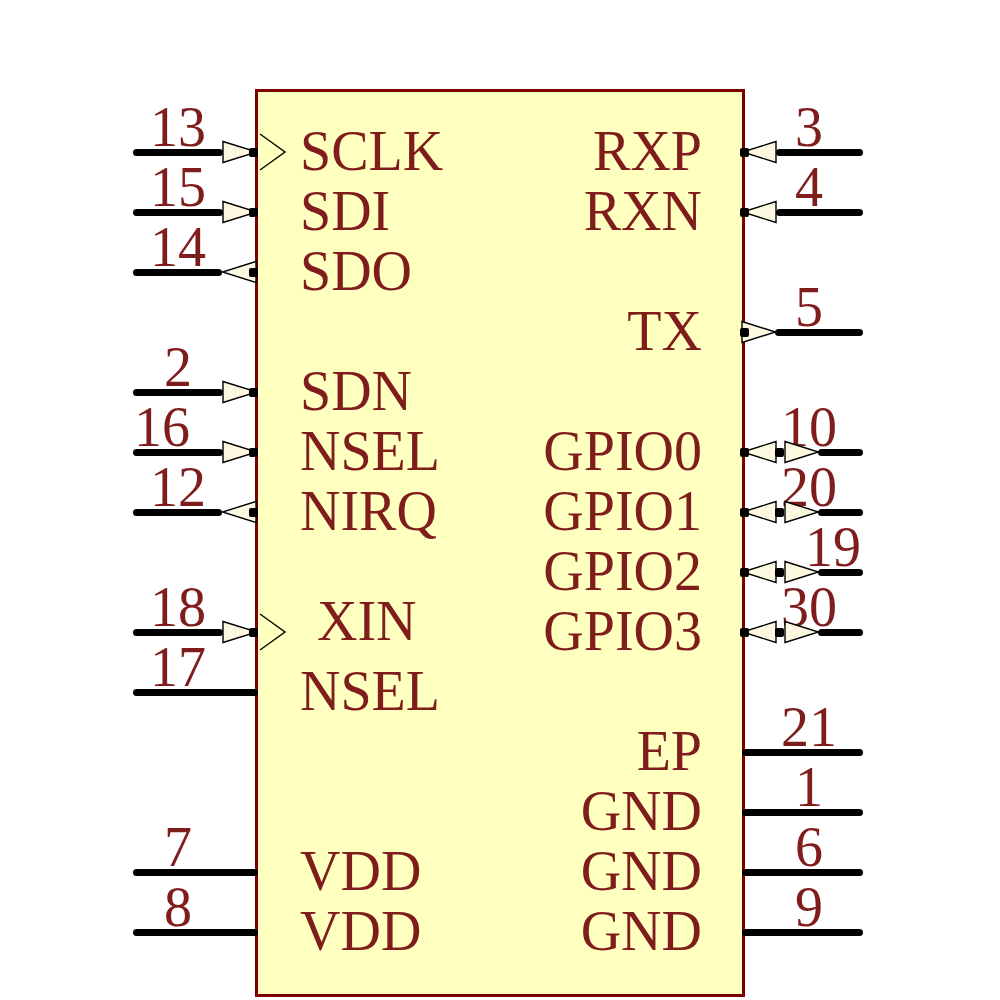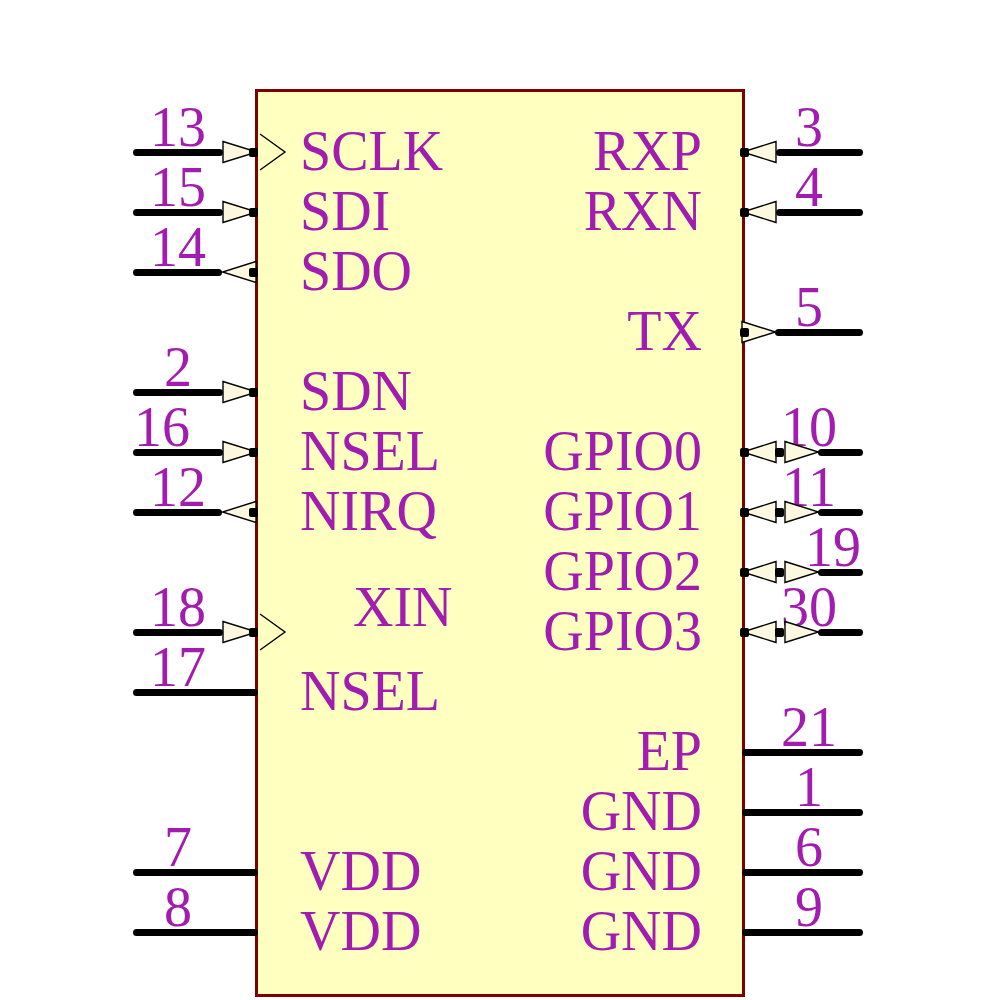--- a/index.html
+++ b/index.html
@@ -2,21 +2,21 @@
 <html><head>
 <meta charset="utf-8">
 <style>
   html,body{margin:0;padding:0;background:#ffffff;}
   .canvas{
     position:relative;
     width:1000px;height:1000px;
     background:#ffffff;
     overflow:hidden;
     font-family:"Liberation Serif","DejaVu Serif",serif;
-    color:#a21caf;
+    color:#7f1d1d;
   }
   .chip-body{
     position:absolute;
     left:255px;top:89px;
     width:490px;height:908px;
     box-sizing:border-box;
   }
   .pin-line{
     position:absolute;
     height:7px;
@@ -106,21 +106,21 @@
         <div class="pin-number" style="top: 459px; left: 133px; width: 90px;">12</div>
         <div class="pin-label" style="top: 483px; left: 300px;">NIRQ</div>
         <div class="pin-line" style="left: 133px; top: 508.5px; width: 89px; background: rgb(0, 0, 0);"></div>
         <svg width="36" height="24" viewBox="0 0 36 24" class="arrow-svg" style="left: 221px; top: 500px;">
           <polygon points="35,1.5 1.5,12 35,22.5" fill="#FBF8DF" stroke="#000000" stroke-width="1.4"></polygon>
         </svg>
         <div class="pin-stub" style="left: 249px; top: 507.5px; background: rgb(0, 0, 0);"></div>
       </div>
       <div>
         <div class="pin-number" style="top: 579px; left: 133px; width: 90px;">18</div>
-        <div class="pin-label" style="top: 579px; left: 317px; margin-left: 36px;">XIN</div>
+        <div class="pin-label" style="top: 593px; left: 317px;">XIN</div>
         <div class="pin-line" style="left: 133px; top: 628.5px; width: 90px; background: rgb(0, 0, 0);"></div>
         <svg width="36" height="24" viewBox="0 0 36 24" class="arrow-svg" style="left: 222px; top: 620px;">
           <polygon points="1,1.5 34.5,12 1,22.5" fill="#FBF8DF" stroke="#000000" stroke-width="1.4"></polygon>
         </svg>
         <div class="pin-stub" style="left: 249px; top: 627.5px; background: rgb(0, 0, 0);"></div>
         <svg width="28" height="38" viewBox="0 0 28 38" class="chevron-svg" style="left: 259px; top: 613px;">
           <polyline points="1,1 26,19 1,37" fill="none" stroke="#000000" stroke-width="1.4"></polyline>
         </svg>
       </div>
       <div>
@@ -172,21 +172,21 @@
         <svg width="36" height="24" viewBox="0 0 36 24" class="arrow-svg" style="left: 741px; top: 440px;">
           <polygon points="35,1.5 1.5,12 35,22.5" fill="#FBF8DF" stroke="#000000" stroke-width="1.4"></polygon>
         </svg>
         <svg width="36" height="24" viewBox="0 0 36 24" class="arrow-svg" style="left: 784px; top: 440px;">
           <polygon points="1,1.5 34.5,12 1,22.5" fill="#FBF8DF" stroke="#000000" stroke-width="1.4"></polygon>
         </svg>
         <div class="pin-stub" style="left: 775px; top: 447.5px; background: rgb(0, 0, 0);"></div>
         <div class="pin-stub" style="left: 740px; top: 447.5px; background: rgb(0, 0, 0);"></div>
       </div>
       <div>
-        <div class="pin-number" style="top: 459px; left: 757px; width: 104px;">11</div>
+        <div class="pin-number" style="top: 459px; left: 757px; width: 104px;">20</div>
         <div class="pin-label right" style="top: 483px; right: 298px;">GPIO1</div>
         <div class="pin-line" style="left: 818px; top: 508.5px; width: 45px; background: rgb(0, 0, 0);"></div>
         <svg width="36" height="24" viewBox="0 0 36 24" class="arrow-svg" style="left: 741px; top: 500px;">
           <polygon points="35,1.5 1.5,12 35,22.5" fill="#FBF8DF" stroke="#000000" stroke-width="1.4"></polygon>
         </svg>
         <svg width="36" height="24" viewBox="0 0 36 24" class="arrow-svg" style="left: 784px; top: 500px;">
           <polygon points="1,1.5 34.5,12 1,22.5" fill="#FBF8DF" stroke="#000000" stroke-width="1.4"></polygon>
         </svg>
         <div class="pin-stub" style="left: 775px; top: 507.5px; background: rgb(0, 0, 0);"></div>
         <div class="pin-stub" style="left: 740px; top: 507.5px; background: rgb(0, 0, 0);"></div>

